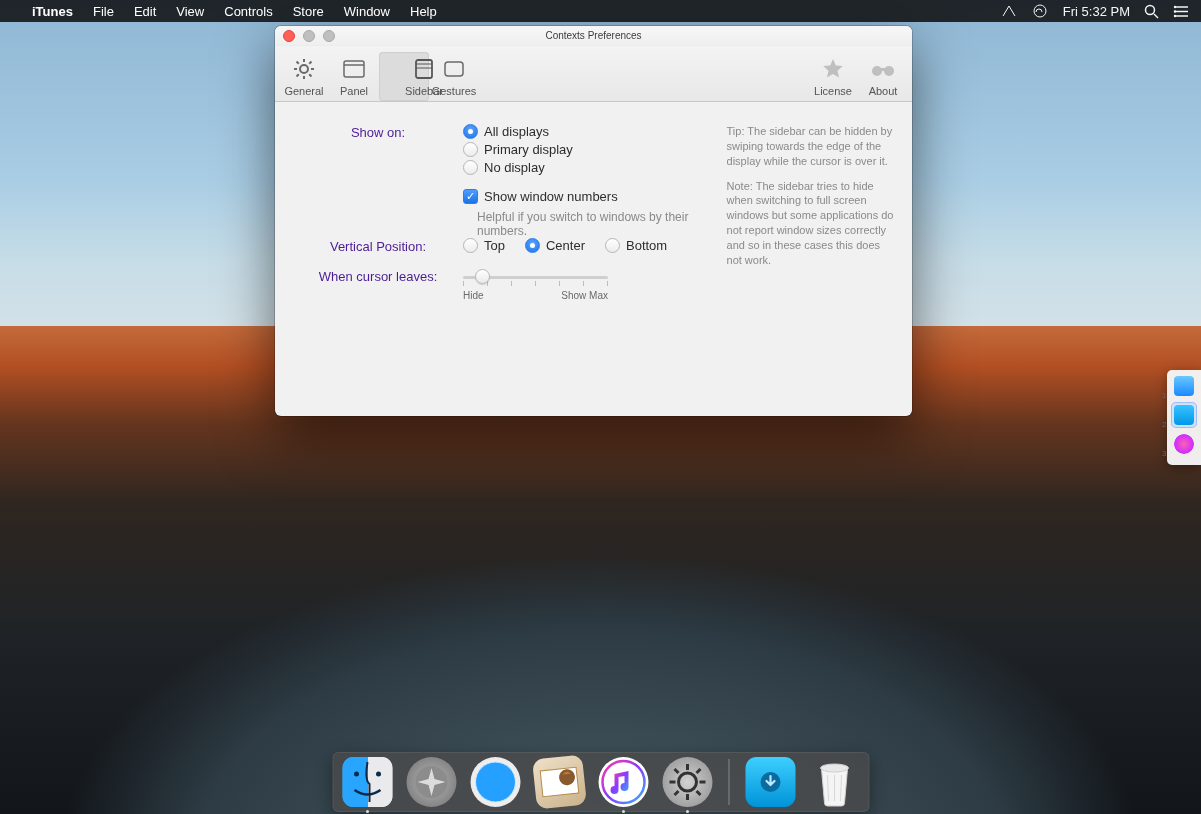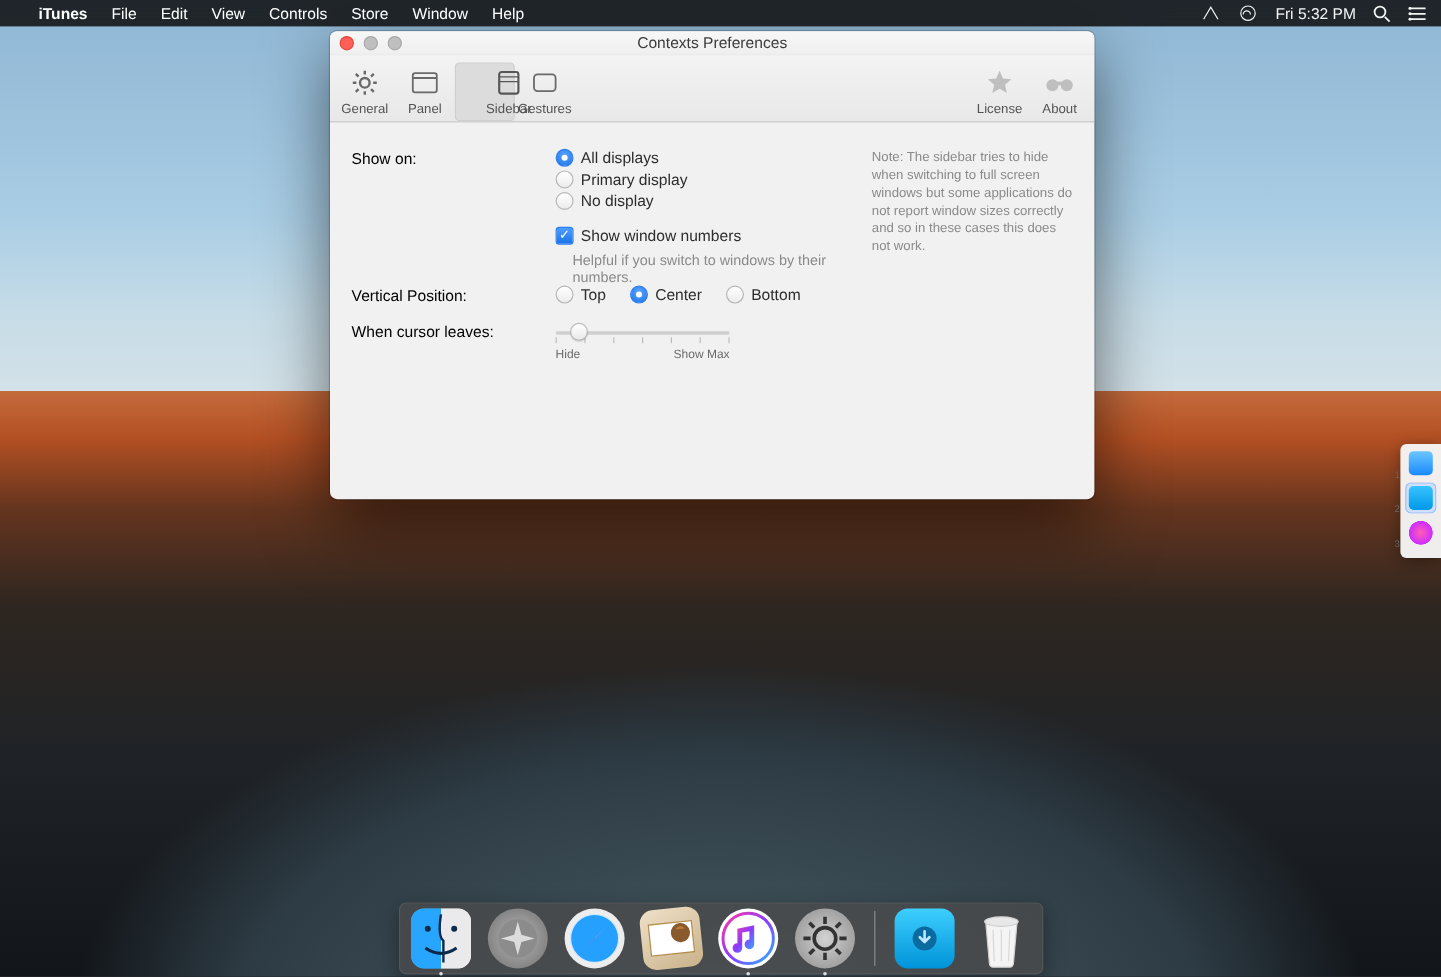--- a/index.html
+++ b/index.html
@@ -39,41 +39,41 @@
 .titlebar {
   height:20px; background:linear-gradient(#f7f7f7,#efefef);
   display:flex; align-items:center; position:relative;
   border-bottom:1px solid #ececec;
 }
 .traffic { position:absolute; left:8px; top:4px; display:flex; gap:8px; }
 .tl { width:12px; height:12px; border-radius:50%; }
 .tl.close { background:#ff5f57; border:1px solid #e24640; }
 .tl.min   { background:#bfbfbf; border:1px solid #a8a8a8; }
 .tl.zoom  { background:#bfbfbf; border:1px solid #a8a8a8; }
-.titlebar .wt { margin:0 auto; font-size:13px; color:#3b3b3b; }
+.titlebar .wt { margin:0 auto; font-size:10px; color:#3b3b3b; }
 
 .toolbar {
   height:56px; background:linear-gradient(#f3f3f3,#e8e8e8);
   border-bottom:1px solid #c7c7c7;
   display:flex; align-items:flex-end; padding:0 4px;
 }
 .toolbar .spacer { flex:1; }
 .tbtn {
   width:50px; display:flex; flex-direction:column; align-items:center;
   font-size:11px; color:#545454; padding:4px 0 4px; gap:3px;
   cursor:default; border-radius:4px;
 }
 .tbtn.sel { background:#dcdcdc; box-shadow:inset 0 0 0 1px #cfcfcf;padding-left:40px; }
 .tbtn .ic { width:26px; height:26px; display:flex; align-items:center; justify-content:center; }
 
 .body { display:flex; padding:22px 18px 18px; font-size:13px; color:#2d2d2d; }
 .form { width:440px; }
 .row { display:flex; align-items:flex-start; margin-bottom:4px; }
 .row.section { margin-top:14px; }
-.rlabel { width:170px; text-align:left; padding-top:1px; color:#000000; }
+.rlabel { width:170px; text-align:center; padding-top:1px; color:#4c1d95; }
 .opts { display:flex; flex-direction:column; gap:3px; }
 .opts.h { flex-direction:row; gap:20px; }
 .radio, .check { display:flex; align-items:center; gap:6px; }
 .rdot {
   width:15px; height:15px; border-radius:50%; border:1px solid #b6b6b6;
   background:linear-gradient(#fff,#ececec); display:flex; align-items:center; justify-content:center;
 }
 .rdot.on { border-color:#2a7df2; background:radial-gradient(circle at 50% 35%, #5ea4ff, #1a73e8); }
 .rdot.on::after { content:""; width:5px; height:5px; border-radius:50%; background:#fff; }
 .cbox {
@@ -315,20 +315,21 @@
             </div>
           <div class="slabels">
             <span>Hide</span>
             <span>Show Max</span>
           </div>
         </div>
       </div>
     </div>
 
     <div class="tips">
+      <p>Tip: The sidebar can be hidden by swiping towards the edge of the display while the cursor is over it.</p>
       <p>Note: The sidebar tries to hide when switching to full screen windows but some applications do not report window sizes correctly and so in these cases this does not work.</p>
     </div>
   </div>
 </div>
 
 <div class="ctx-sidebar">
   <div class="ctx-item">
     <div class="ctx-ico" style="background:linear-gradient(#6bc7ff,#1989ff);"></div>
     <span class="n">1</span>
   </div>

